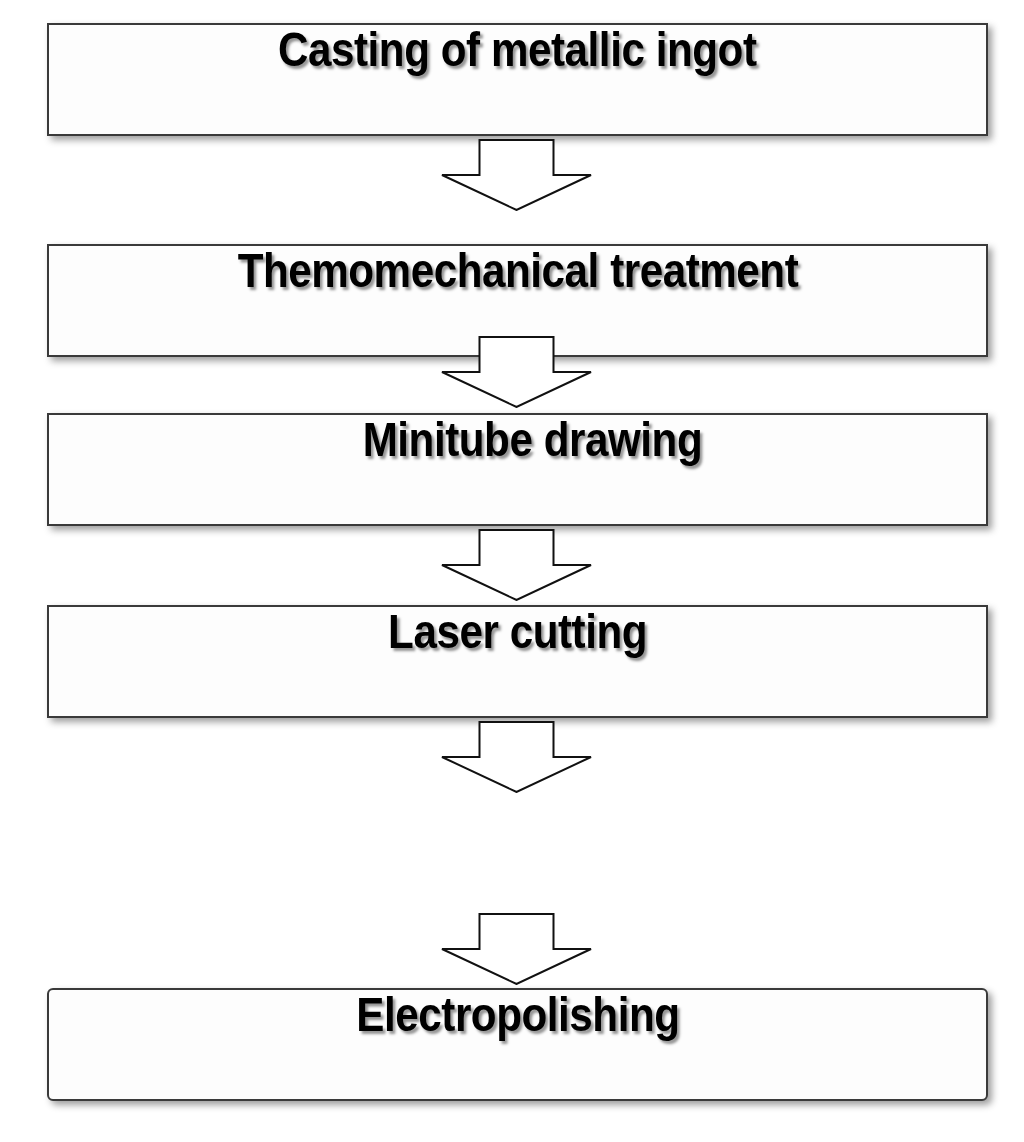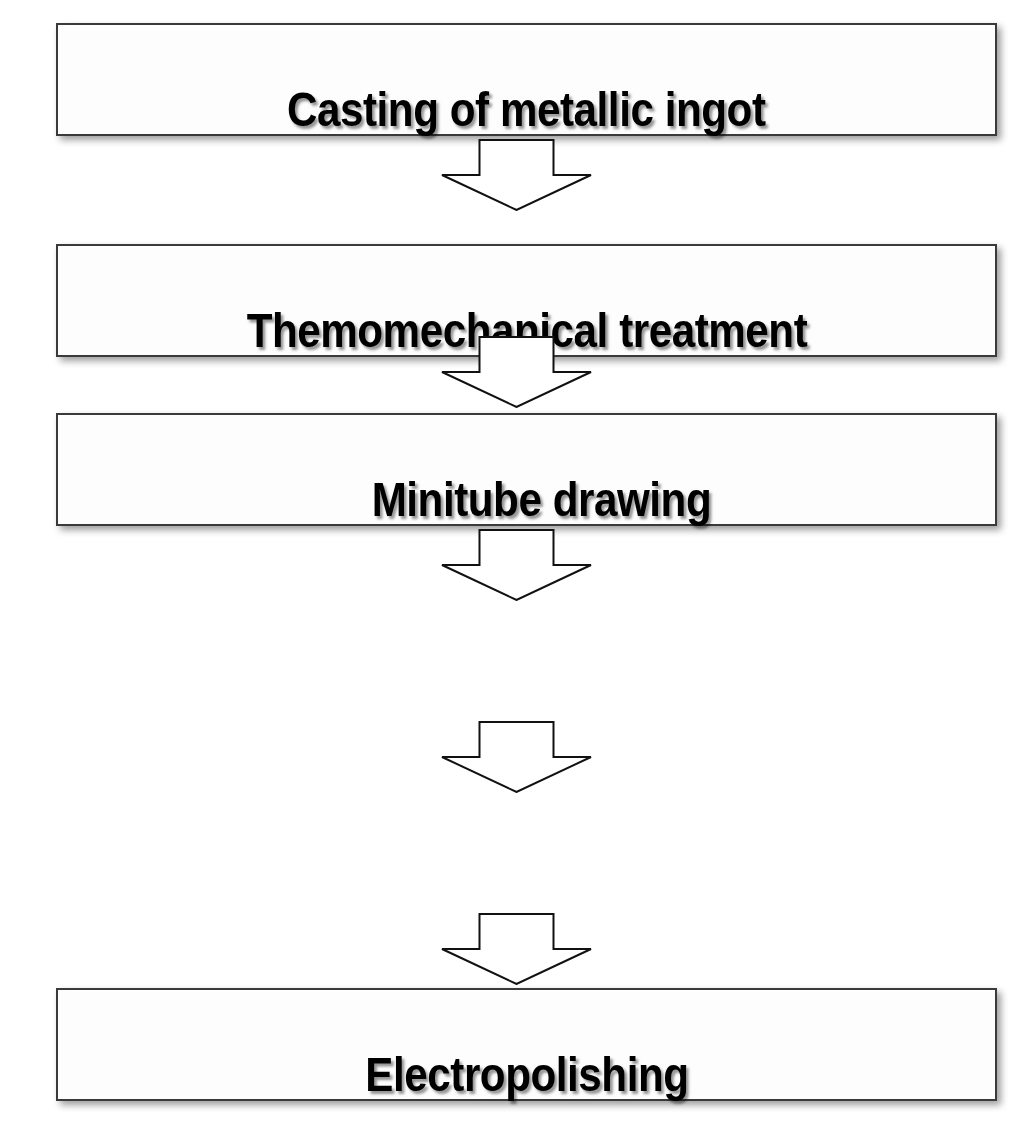--- a/index.html
+++ b/index.html
@@ -18,29 +18,29 @@
   #flow-root {
     position: relative;
     width: 1024px;
     height: 1142px;
     background: #ffffff;
   }
 
   
   .process-box {
     position: absolute;
-    left: 56px;
+    left: 47px;
     width: 941px;
     height: 113px;
     box-sizing: border-box;
     background: #fdfdfd;
     border: 2px solid #3a3a3a;
     box-shadow: 4px 4px 7px rgba(0,0,0,0.38);
     display: flex;
-    align-items: flex-end;
+    align-items: flex-start;
     justify-content: center;
   }
 
   .process-label {
     font-family: "Liberation Sans", "DejaVu Sans", sans-serif;
     font-weight: bold;
     font-size: 49px;
     line-height: 1;
     letter-spacing: -0.5px;
     color: #000000;
@@ -50,21 +50,21 @@
     transform-origin: center center;
     text-shadow: 3px 3px 3px rgba(0,0,0,0.42);
   }
 
   
   .box-1 { top: 23px; }
   .box-2 { top: 212px; margin-top: 32px; }
   .box-3 { top: 413px; padding-left: 29px; }
   .box-4 { top: 605px; }
   .box-5 { top: 795px; }
-  .box-6 { top: 988px; }
+  .box-6 { top: 988px; border-radius: 6px; }
 
   
   .flow-arrow {
     position: absolute;
     left: 441px;
     width: 151px;
     height: 72px;
   }
   .flow-arrow svg {
     display: block;
@@ -106,20 +106,23 @@
   <div class="process-box box-3">
     <span class="process-label">Minitube drawing</span>
   </div>
 
   <div class="flow-arrow arrow-3">
     <svg viewBox="0 0 151 72" xmlns="http://www.w3.org/2000/svg" aria-hidden="true">
       <polygon points="38.5,1 112.5,1 112.5,36 150,36 75.5,71 1,36 38.5,36" fill="#ffffff" stroke="#111111" stroke-width="2" stroke-linejoin="miter"></polygon>
     </svg>
   </div>
 
+  <div class="process-box box-4">
+    <span class="process-label">Laser cutting</span>
+  </div>
 
   <div class="flow-arrow arrow-4">
     <svg viewBox="0 0 151 72" xmlns="http://www.w3.org/2000/svg" aria-hidden="true">
       <polygon points="38.5,1 112.5,1 112.5,36 150,36 75.5,71 1,36 38.5,36" fill="#ffffff" stroke="#111111" stroke-width="2" stroke-linejoin="miter"></polygon>
     </svg>
   </div>
 
 
   <div class="flow-arrow arrow-5">
     <svg viewBox="0 0 151 72" xmlns="http://www.w3.org/2000/svg" aria-hidden="true">

